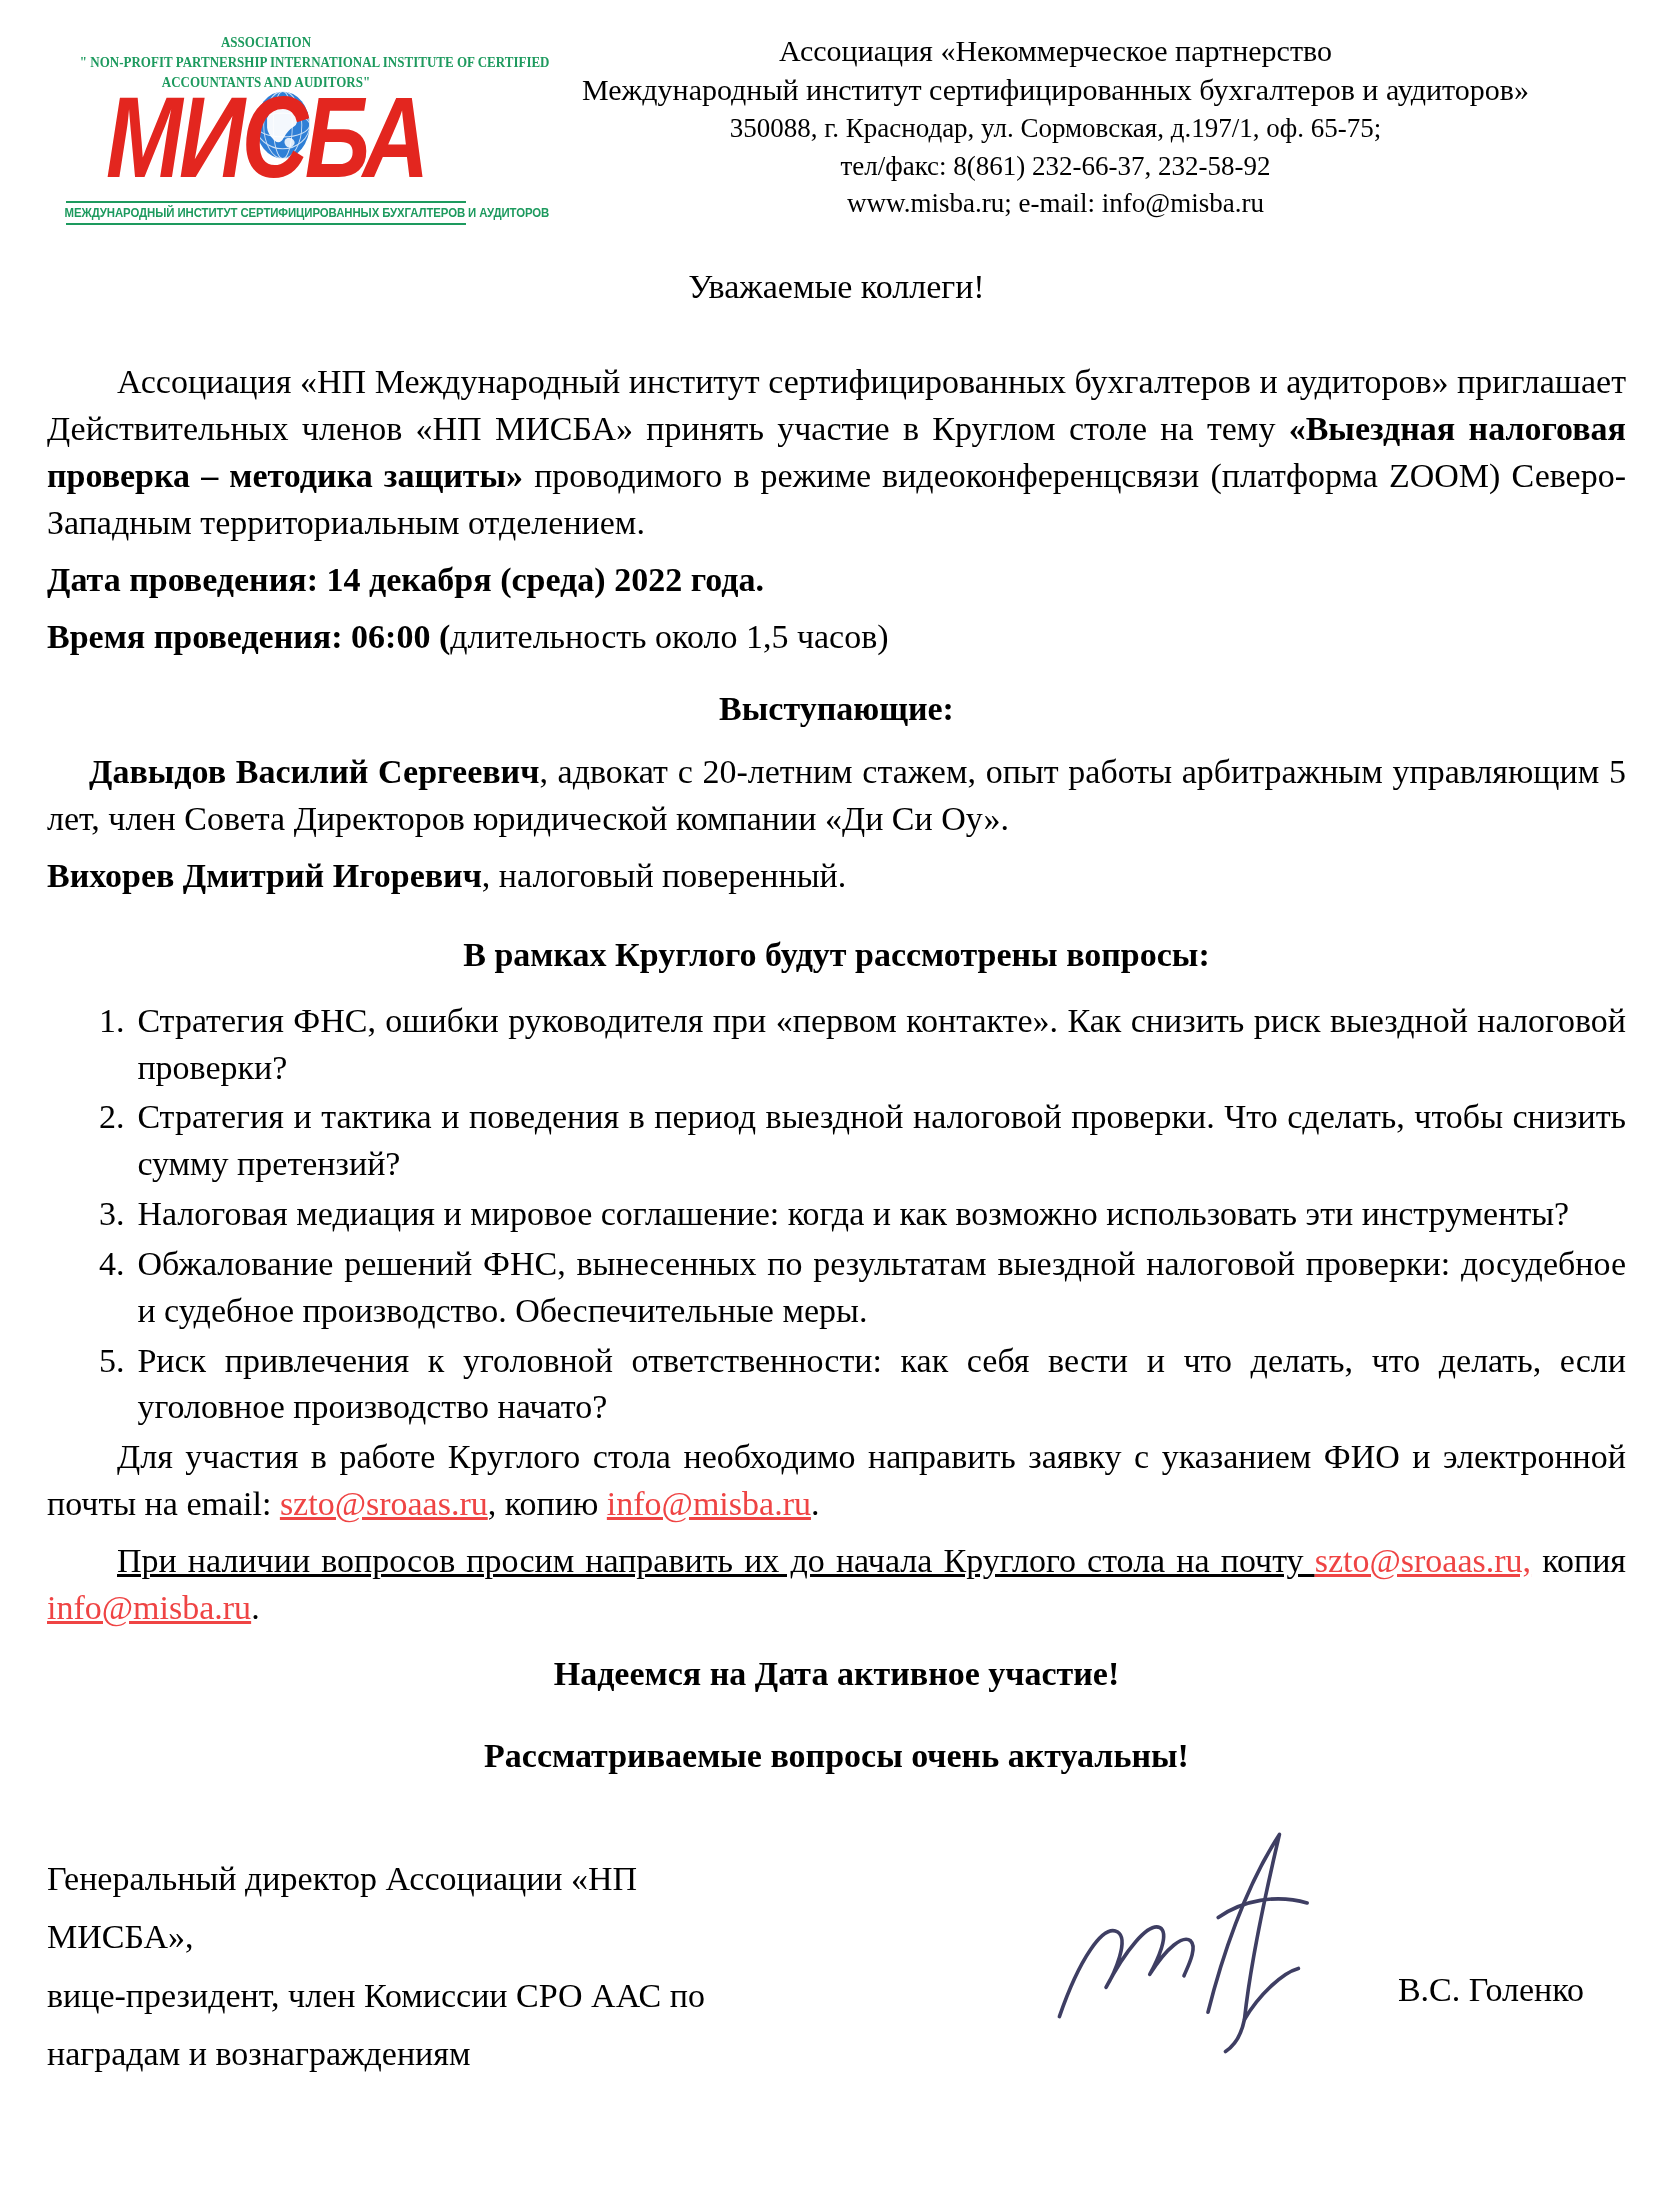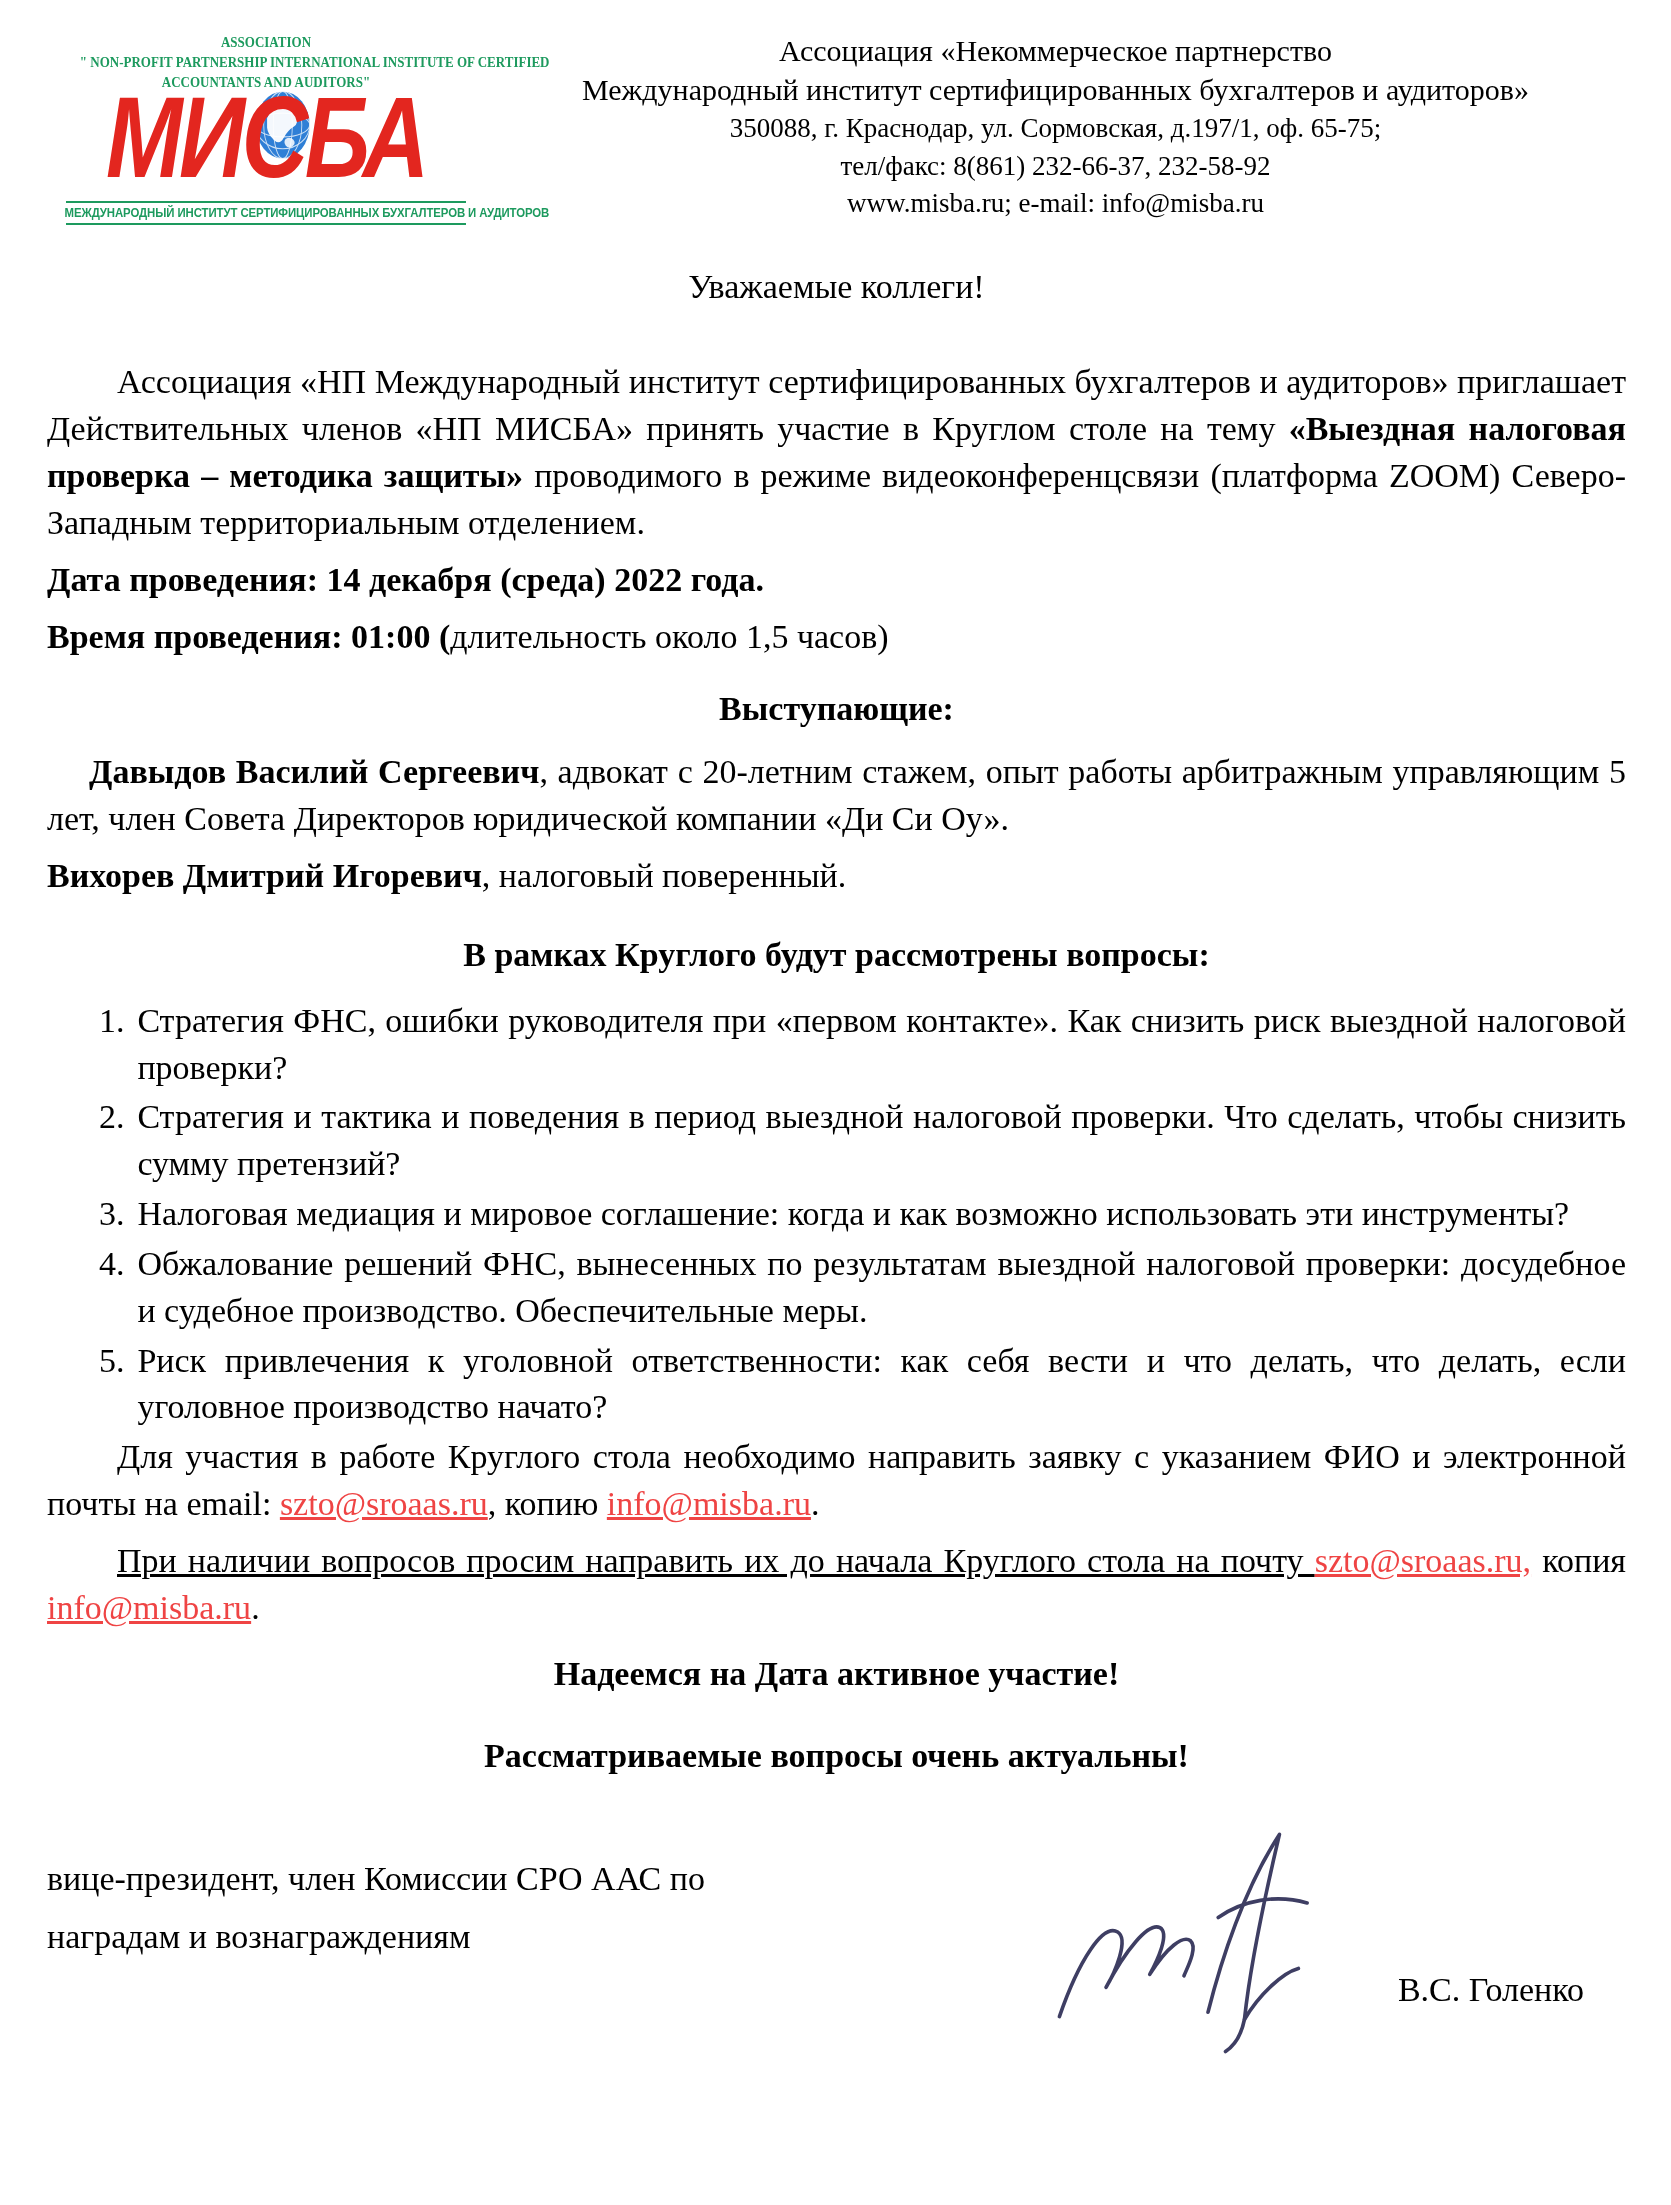--- a/index.html
+++ b/index.html
@@ -99,21 +99,21 @@
   </div>
 
   <div class="doc">
 
     <p class="greeting">Уважаемые коллеги!</p>
 
     <p class="body indent-lg"><span>Ассоциация «НП Международный институт сертифицированных бухгалтеров и аудиторов» приглашает Действительных членов «НП МИСБА» принять участие  в Круглом столе на тему </span><span class="bold">«Выездная налоговая проверка – методика защиты»</span><span> проводимого в режиме видеоконференцсвязи (платформа ZOOM) Северо-Западным территориальным отделением.</span></p>
 
     <p class="body date-line">Дата проведения: 14 декабря (среда) 2022 года.</p>
 
-    <p class="body time-line"><span class="bold">Время проведения: 01:00 (</span><span>длительность около 1,5 часов)</span></p>
+    <p class="body time-line"><span class="bold">Время проведения: 06:00 (</span><span>длительность около 1,5 часов)</span></p>
 
     <p class="center-bold">Выступающие:</p>
 
     <p class="body indent-sm"><span class="bold">Давыдов Василий Сергеевич</span><span>, адвокат с 20-летним стажем, опыт работы арбитражным управляющим 5 лет, член Совета Директоров юридической компании «Ди Си Оу».</span></p>
 
 
     <p class="body" style="margin-bottom:22px;"><span class="bold">Вихорев Дмитрий Игоревич</span><span>, налоговый поверенный.</span></p>
 
     <p class="center-bold" style="margin-top:32px;">В рамках Круглого будут рассмотрены вопросы:</p>
 
@@ -128,20 +128,21 @@
     <p class="body indent-lg participation"><span>Для участия в работе Круглого стола необходимо направить заявку с указанием ФИО и электронной почты на email: </span><a class="email">szto@sroaas.ru</a><span>, копию </span><a class="email">info@misba.ru</a><span>.</span></p>
 
     <p class="body indent-lg questions"><span class="underline-run">При наличии вопросов просим направить их до начала Круглого стола на почту </span><a class="email">szto@sroaas.ru,</a><span> копия </span><a class="email">info@misba.ru</a><span>.</span></p>
 
     <p class="closing">Надеемся на Дата активное участие!</p>
 
     <p class="closing second">Рассматриваемые вопросы очень актуальны!</p>
 
     <div class="signature-row">
       <div class="sig-titles">
+        <div>Генеральный директор Ассоциации «НП МИСБА»,</div>
         <div>вице-президент, член Комиссии СРО ААС по</div>
         <div>наградам и вознаграждениям</div>
       </div>
       <svg class="sig-script" viewBox="0 0 420 330">
         <g fill="none" stroke="#3e3e63" stroke-width="5" stroke-linecap="round" stroke-linejoin="round">
           <path d="M28 268 C55 190 88 140 108 152 C124 162 104 208 92 228 C118 178 150 138 166 146 C180 154 162 192 152 210 C176 172 198 156 208 164 C218 173 204 200 199 212"></path>
           <path d="M232 262 C250 190 282 92 330 18 C306 120 288 215 282 272 C302 238 334 208 356 202"></path>
           <path d="M246 132 C280 108 326 100 368 112"></path>
           <path d="M282 272 C278 292 268 308 256 316"></path>
         </g>

